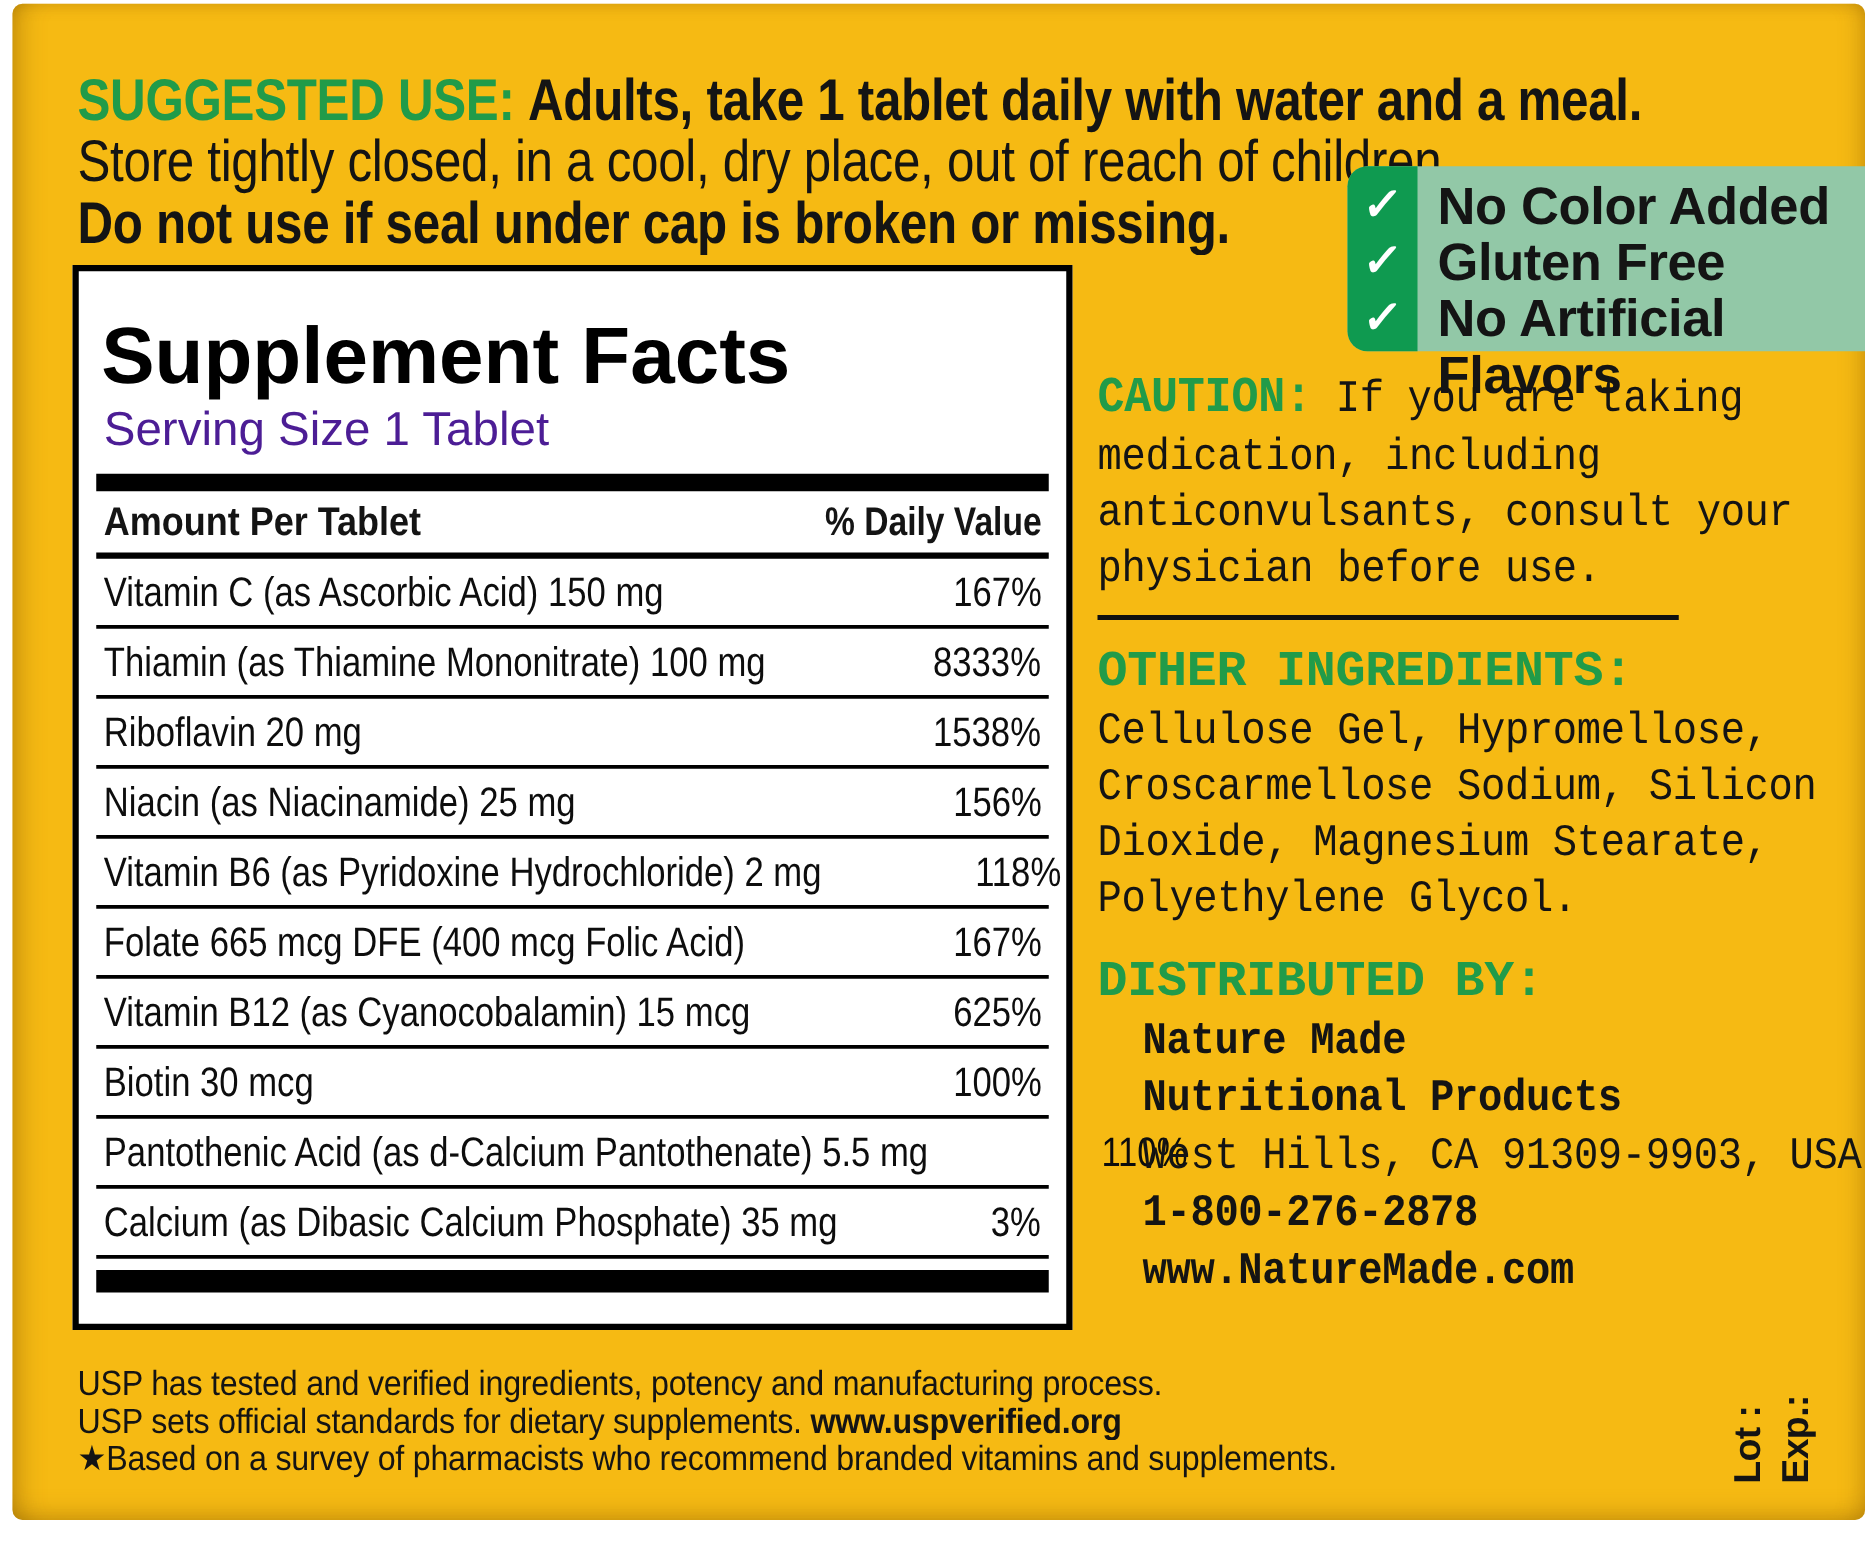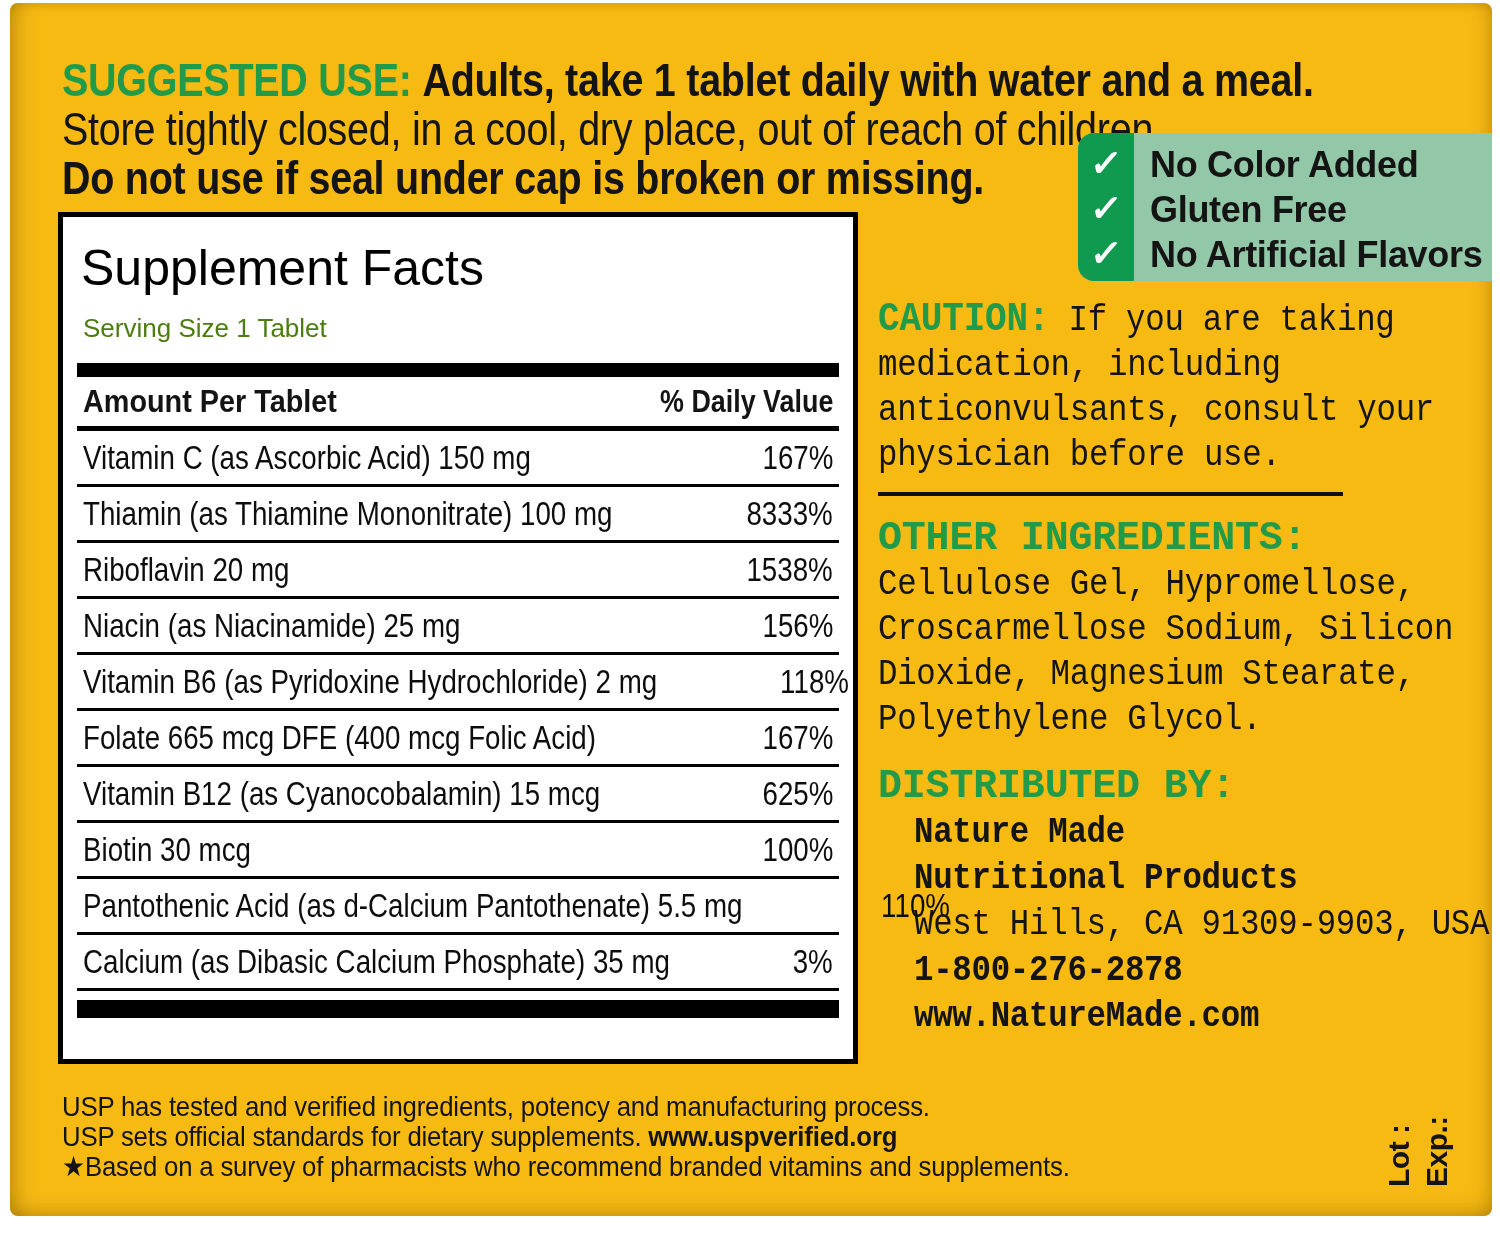--- a/index.html
+++ b/index.html
@@ -27,28 +27,28 @@
 
   
   .claims { position:absolute; left:1068px; top:130px; width:414px; height:148px;
             background:#92c8a7; border-radius:16px 0 0 16px; }
   .claims-strip { position:absolute; left:0; top:0; width:56px; height:148px;
                   background:#0f9a50; border-radius:16px 0 0 16px; }
   .claims-checks { position:absolute; left:0; top:8px; width:56px; }
   .check { display:block; text-align:center; color:#ffffff; font-weight:700;
            font-size:37px; line-height:45px; transform:skewX(-6deg); }
   .claims-list { position:absolute; left:72px; top:9px; list-style:none; }
-  .claims-list li { font-size:36px; line-height:45px; font-weight:700; letter-spacing:-.3px; }
+  .claims-list li { font-size:42px; line-height:45px; font-weight:700; letter-spacing:-.3px; }
 
   
   .facts { position:absolute; left:48px; top:209px; width:800px; height:852px;
            background:#ffffff; border:5px solid #000; padding:14px 14px 0; }
-  .facts h1 { font-size:50px; line-height:66px; font-weight:400; letter-spacing:0;
-              margin:4px 0 0 4px; color:#000; }
-  .serving { font-size:26px; line-height:46px; margin:4px 0 0 6px; color:#4d7c0f; }
+  .facts h1 { font-size:64px; line-height:66px; font-weight:700; letter-spacing:0;
+              margin:20px 0 0 4px; color:#000; }
+  .serving { font-size:38px; line-height:46px; margin:4px 0 0 6px; color:#4c1d95; }
   .bar1 { height:14px; background:#000; margin-top:12px; }
   .bar2 { height:18px; background:#000; margin-top:9px; }
   .fhead { display:flex; justify-content:space-between; align-items:center;
            height:54px; border-bottom:5px solid #000; padding:0 6px; }
   .fhead span { font-size:32px; font-weight:700; }
   .frow { display:flex; justify-content:space-between; align-items:center;
           height:56px; border-bottom:3px solid #000; padding:16px 6px; }
   .frow:last-of-type { border-bottom:none; }
   .flabel { font-size:33px; color:#0d0d0d; }
   .fval { font-size:33px; color:#0d0d0d; }

